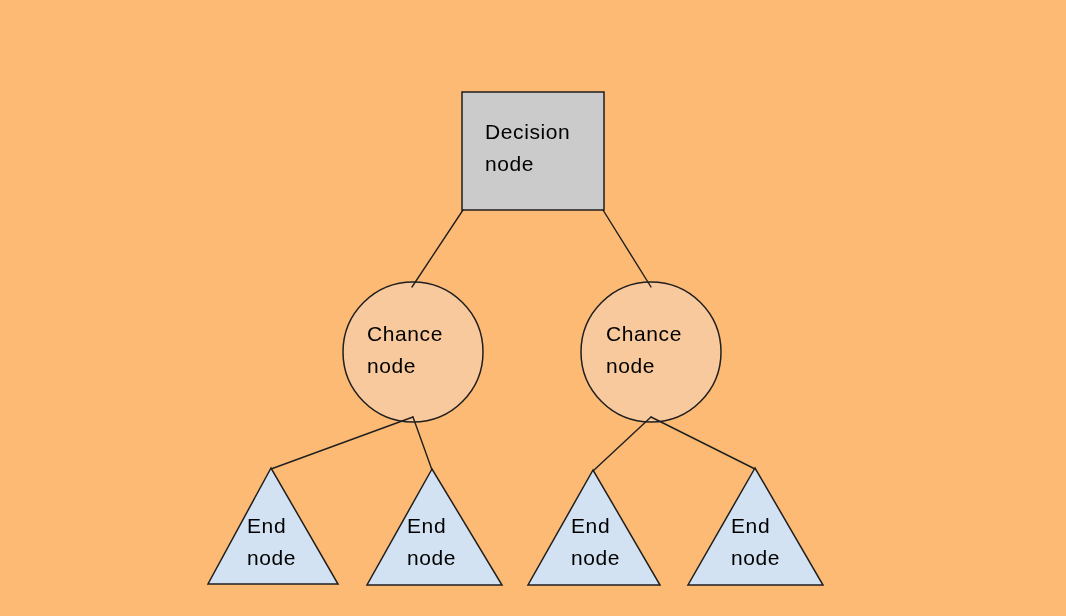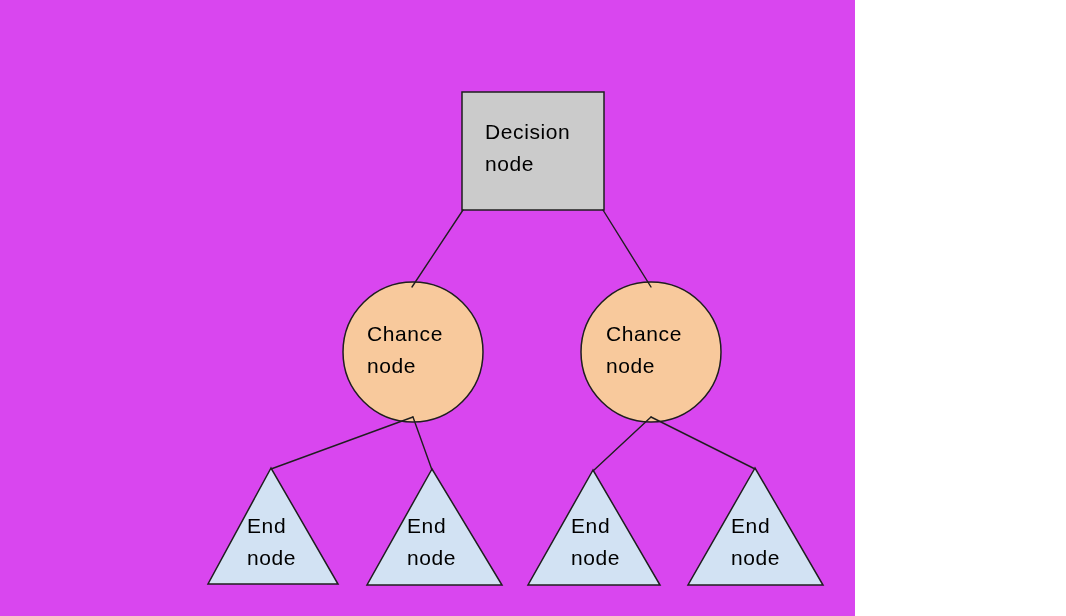--- a/index.html
+++ b/index.html
@@ -3,23 +3,23 @@
 <meta charset="utf-8">
 <style>
   html, body {
     margin: 0;
     padding: 0;
     background: #ffffff;
     font-family: "Liberation Sans", sans-serif;
   }
   .canvas {
     position: relative;
-    width: 855px;
+    width: 1066px;
     height: 616px;
-    background: #d946ef;
+    background: #fdba74;
     overflow: hidden;
   }
   .diagram-svg {
     position: absolute;
     left: 0;
     top: 0;
   }
   .shape {
     stroke: #1f1f1f;
     stroke-width: 1.5px;

